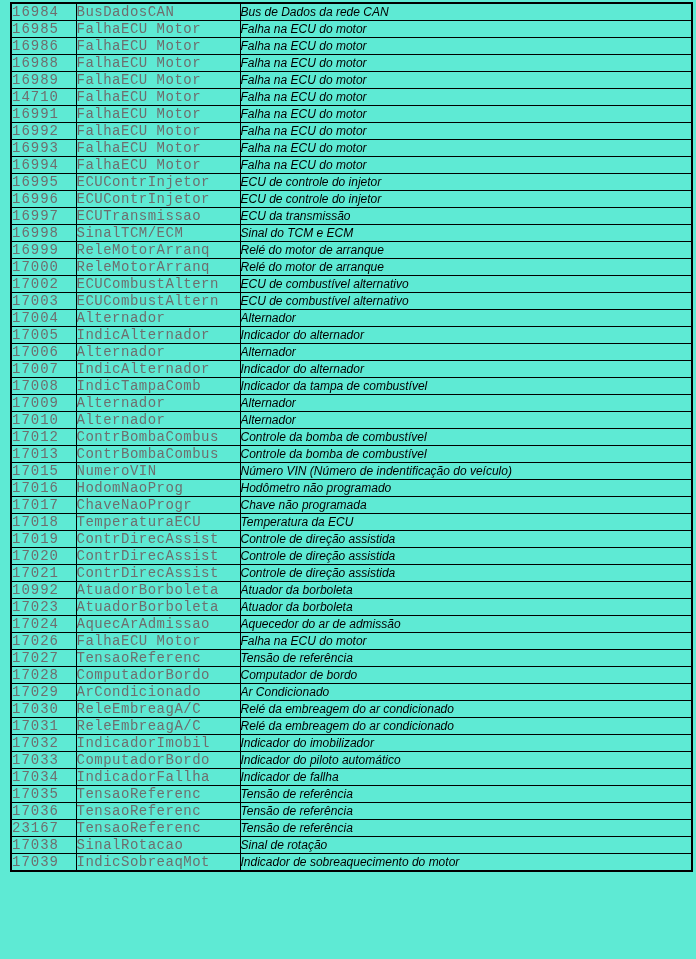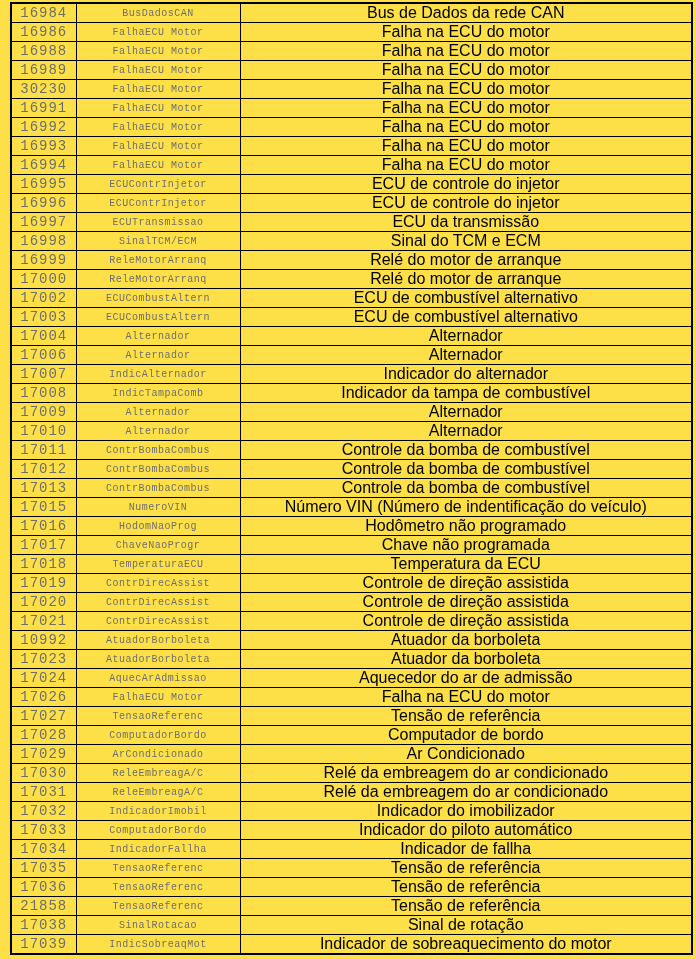--- a/index.html
+++ b/index.html
@@ -5,23 +5,22 @@
   * { box-sizing: border-box; }
   html, body {
     margin: 0;
     padding: 0;
     background: #ffffff;
   }
   .page {
     position: relative;
     width: 696px;
     height: 959px;
-    background: #fde047;
+    background: #5eead4;
     overflow: hidden;
-    text-align: center;
   }
   table.dtc {
     position: absolute;
     left: 10px;
     top: 2px;
     width: 681px;
     border-collapse: collapse;
     table-layout: fixed;
     border: 2px solid #000000;
   }
@@ -38,50 +37,56 @@
   col.w-desc { width: 452px; }
   td.c-id {
     font-family: "Liberation Mono", "DejaVu Sans Mono", monospace;
     font-size: 14px;
     letter-spacing: 1px;
     color: #6e6e6e;
     padding-left: 10px;
   }
   td.c-code {
     font-family: "Liberation Mono", "DejaVu Sans Mono", monospace;
-    font-size: 10px;
+    font-size: 14px;
     letter-spacing: 0.5px;
     color: #6e6e6e;
     padding-left: 13px;
     margin-left: 28px;
   }
   td.c-desc {
     font-family: "Liberation Sans", "DejaVu Sans", sans-serif;
-    font-size: 16px;
+    font-size: 12px;
     color: #000000;
     padding-left: 7px;
+    font-style: italic;
   }
 </style>
 </head>
 <body>
 
 <div class="page">
   <table class="dtc">
     <colgroup>
       <col class="w-id">
       <col class="w-code">
       <col class="w-desc">
     </colgroup>
     <tbody>
   <tr>
     <td class="c-id">16984</td>
     <td class="c-code">BusDadosCAN</td>
     <td class="c-desc">Bus de Dados da rede CAN</td>
   </tr>
 
+  <tr>
+    <td class="c-id">16985</td>
+    <td class="c-code">FalhaECU Motor</td>
+    <td class="c-desc">Falha na ECU do motor</td>
+  </tr>
 
   <tr>
     <td class="c-id">16986</td>
     <td class="c-code">FalhaECU Motor</td>
     <td class="c-desc">Falha na ECU do motor</td>
   </tr>
 
 
   <tr>
     <td class="c-id">16988</td>
@@ -89,21 +94,21 @@
     <td class="c-desc">Falha na ECU do motor</td>
   </tr>
 
   <tr>
     <td class="c-id">16989</td>
     <td class="c-code">FalhaECU Motor</td>
     <td class="c-desc">Falha na ECU do motor</td>
   </tr>
 
   <tr>
-    <td class="c-id">30230</td>
+    <td class="c-id">14710</td>
     <td class="c-code">FalhaECU Motor</td>
     <td class="c-desc">Falha na ECU do motor</td>
   </tr>
 
   <tr>
     <td class="c-id">16991</td>
     <td class="c-code">FalhaECU Motor</td>
     <td class="c-desc">Falha na ECU do motor</td>
   </tr>
 
@@ -173,20 +178,25 @@
     <td class="c-code">ECUCombustAltern</td>
     <td class="c-desc">ECU de combustível alternativo</td>
   </tr>
 
   <tr>
     <td class="c-id">17004</td>
     <td class="c-code">Alternador</td>
     <td class="c-desc">Alternador</td>
   </tr>
 
+  <tr>
+    <td class="c-id">17005</td>
+    <td class="c-code">IndicAlternador</td>
+    <td class="c-desc">Indicador do alternador</td>
+  </tr>
 
   <tr>
     <td class="c-id">17006</td>
     <td class="c-code">Alternador</td>
     <td class="c-desc">Alternador</td>
   </tr>
 
   <tr>
     <td class="c-id">17007</td>
     <td class="c-code">IndicAlternador</td>
@@ -204,25 +214,20 @@
     <td class="c-code">Alternador</td>
     <td class="c-desc">Alternador</td>
   </tr>
 
   <tr>
     <td class="c-id">17010</td>
     <td class="c-code">Alternador</td>
     <td class="c-desc">Alternador</td>
   </tr>
 
-  <tr>
-    <td class="c-id">17011</td>
-    <td class="c-code">ContrBombaCombus</td>
-    <td class="c-desc">Controle da bomba de combustível</td>
-  </tr>
 
   <tr>
     <td class="c-id">17012</td>
     <td class="c-code">ContrBombaCombus</td>
     <td class="c-desc">Controle da bomba de combustível</td>
   </tr>
 
   <tr>
     <td class="c-id">17013</td>
     <td class="c-code">ContrBombaCombus</td>
@@ -351,21 +356,21 @@
     <td class="c-desc">Tensão de referência</td>
   </tr>
 
   <tr>
     <td class="c-id">17036</td>
     <td class="c-code">TensaoReferenc</td>
     <td class="c-desc">Tensão de referência</td>
   </tr>
 
   <tr>
-    <td class="c-id">21858</td>
+    <td class="c-id">23167</td>
     <td class="c-code">TensaoReferenc</td>
     <td class="c-desc">Tensão de referência</td>
   </tr>
 
   <tr>
     <td class="c-id">17038</td>
     <td class="c-code">SinalRotacao</td>
     <td class="c-desc">Sinal de rotação</td>
   </tr>
 

